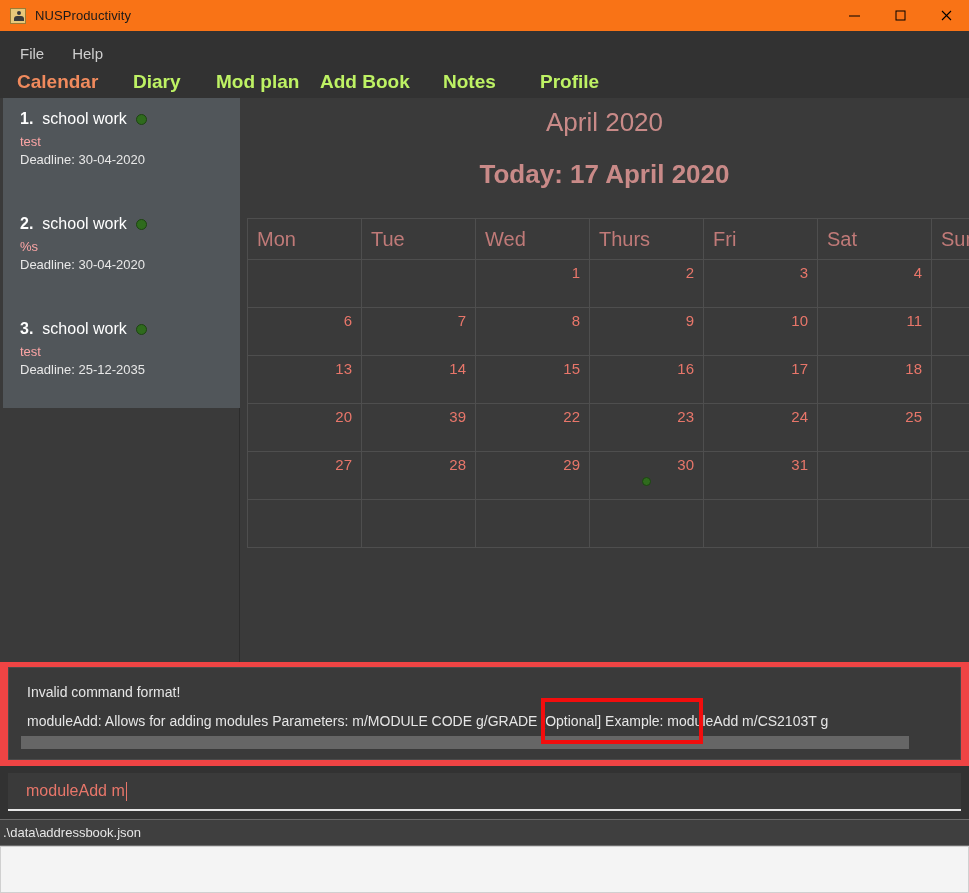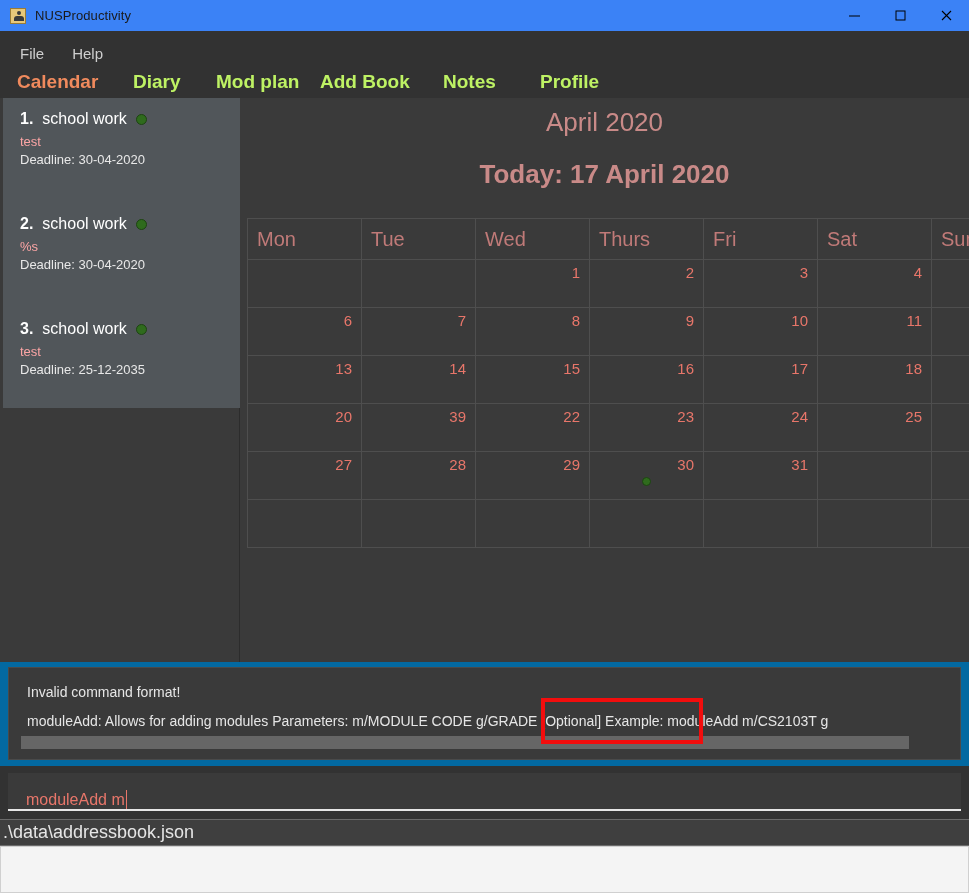--- a/index.html
+++ b/index.html
@@ -16,21 +16,21 @@
     height: 893px;
     overflow: hidden;
     background: #f2f2f2;
   }
 
   
   .titlebar {
     position: absolute;
     left: 0; top: 0;
     width: 969px; height: 31px;
-    background: #3b82f6;
+    background: #f97316;
     border-bottom: 1px solid #d8d8d8;
     display: flex;
     align-items: center;
   }
   .app-icon {
     width: 16px; height: 16px;
     margin-left: 10px;
     background: #e8c87a;
     border: 1px solid #9a7c36;
     box-sizing: border-box;
@@ -235,21 +235,21 @@
     background: #2f6b1d;
     border: 1px solid #1d4412;
     box-sizing: border-box;
   }
 
   
   .feedback-wrap {
     position: absolute;
     left: 0; top: 662px;
     width: 969px; height: 104px;
-    background: #0369a1;
+    background: #ef4444;
     box-sizing: border-box;
     padding: 5px 8px 6px 8px;
   }
   .feedback-box {
     position: relative;
     width: 953px; height: 93px;
     background: #3a3a3a;
     border: 1px solid #4a4a4a;
     box-sizing: border-box;
     overflow: hidden;
@@ -295,21 +295,21 @@
     box-sizing: border-box;
   }
   .cmd-field {
     position: absolute;
     left: 8px; top: 7px;
     width: 953px; height: 38px;
     background: #3a3a3a;
     border-bottom: 2px solid #e6e6e6;
     box-sizing: border-box;
     display: flex;
-    align-items: flex-end;
+    align-items: center;
   }
   .cmd-text {
     font-size: 16px;
     color: #e8766a;
     margin-left: 18px;
   }
   .cmd-caret {
     width: 1px;
     height: 19px;
     background: #e8766a;
@@ -322,21 +322,21 @@
     left: 0; top: 819px;
     width: 969px; height: 27px;
     background: #3f3f3f;
     border-top: 1px solid #6b6b6b;
     border-bottom: 1px solid #6b6b6b;
     box-sizing: border-box;
     display: flex;
     align-items: center;
   }
   .status-text {
-    font-size: 18px;
+    font-size: 13px;
     color: #e6e6e6;
     margin-left: 3px;
   }
   .bottom-pad {
     position: absolute;
     left: 0; top: 846px;
     width: 969px; height: 47px;
     background: #f4f4f4;
     border: 1px solid #d0d0d0;
     box-sizing: border-box;

